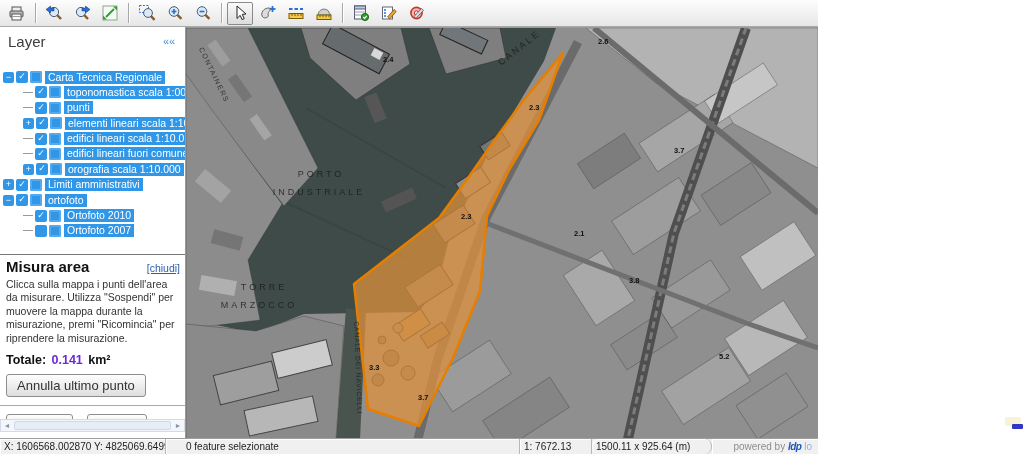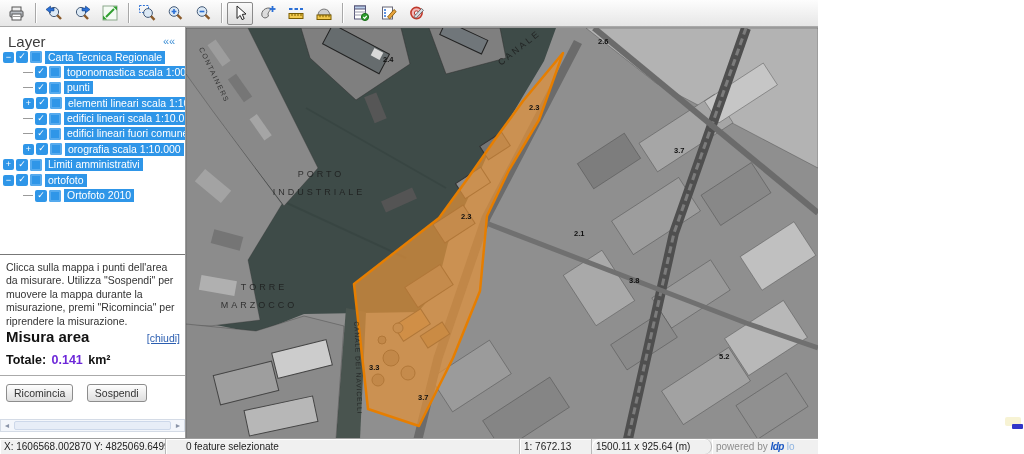--- a/index.html
+++ b/index.html
@@ -12,21 +12,21 @@
     background:linear-gradient(#fdfdfd,#e6e6e6); border-bottom:1px solid #a9a9a9;
     display:flex; align-items:center; padding-left:3px; }
   .tb-btn { width:26px; height:23px; display:flex; align-items:center; justify-content:center;
     background:transparent; border:1px solid transparent; margin:0 1px; cursor:pointer; }
   .tb-btn.selected { border:1px solid #8a8a8a; border-radius:2px; background:linear-gradient(#fafafa,#dcdcdc); }
   .tb-sep { width:1px; height:20px; background:#a8a8a8; box-shadow:1px 0 0 #fff; margin:0 4px; }
 
   
   #layer-panel { position:absolute; left:0; top:27px; width:186px; height:411px;
     background:#fff; border-right:1px solid #9a9a9a; overflow:hidden; }
-  #panel-header { display:flex; justify-content:space-between; align-items:center; padding:6px 8px 0 8px; }
+  #panel-header { display:flex; justify-content:space-between; align-items:center; padding:6px 8px 20px 8px; }
   #panel-title { font-size:15px; color:#3c3c3c; }
   #collapse-btn { width:16px; height:16px; border:0; background:transparent; color:#3d8fd6; font-size:11px; line-height:9px; cursor:pointer; }
   #layer-tree { padding-left:3px; }
   .tree-row { display:flex; align-items:center; height:14px; margin-bottom:1.4px; font-size:10.5px; white-space:nowrap; }
   .tree-row.d1 { padding-left:20px; }
   .tbox { width:11px; height:11px; background:#2f96e8; border-radius:2px; color:#fff;
     font-size:9px; line-height:10px; text-align:center; margin-right:2px; flex:0 0 auto; }
   .tline { width:10px; height:1px; background:#9a9a9a; margin-right:2px; flex:0 0 auto; }
   .tchk { width:12px; height:12px; background:#2f96e8; border-radius:2px; color:#fff;
     font-size:9px; line-height:11px; text-align:center; margin-right:2px; flex:0 0 auto; }
@@ -64,21 +64,21 @@
 
   
   #status-bar { position:absolute; left:0; top:438px; width:818px; height:16px;
     background:#f0f0f0; border-top:1px solid #9e9e9e; display:flex; font-size:10px; color:#222; }
   .sb-sec { border-right:1px solid #b8b8b8; box-shadow:inset 1px 1px 0 #fff; padding:2px 4px 0 4px;
     white-space:nowrap; overflow:hidden; }
   #sb-coords { flex:0 0 166px; }
   #sb-features { flex:0 0 354px;padding-left:20px; }
   #sb-scale { flex:0 0 72px; }
   #sb-extent { flex:0 0 120px;border-radius:7px; }
-  #sb-powered { flex:1; border-right:0; text-align:left; padding-right:6px; color:#8d8d8d; }
+  #sb-powered { flex:1; border-right:0; text-align:right; padding-right:6px; color:#8d8d8d; }
   #sb-brand { color:#1a57c2; font-weight:bold; font-style:italic; letter-spacing:-0.5px; }
   #sb-brand2 { color:#8fb4e0; }
 
   
   #fragment-y { position:absolute; left:1005px; top:417px; width:16px; height:9px; background:#f3eec2; opacity:.7; border-radius:2px; }
   #fragment-b { position:absolute; left:1012px; top:424px; width:11px; height:5px; background:#3136c8; border-radius:1px; }
 </style>
 </head>
 <body>
 
@@ -261,33 +261,40 @@
             <span class="tchk">✓</span>
             <span class="ticon"></span>
             <span class="tlabel">ortofoto</span>
           </div>
           <div class="tree-row d1">
             <span class="tline"></span>
             <span class="tchk">✓</span>
             <span class="ticon"></span>
             <span class="tlabel">Ortofoto 2010</span>
           </div>
+          <div class="tree-row d1">
+            <span class="tline"></span>
+            <span class="tchk"></span>
+            <span class="ticon"></span>
+            <span class="tlabel">Ortofoto 2007</span>
+          </div>
         </div>
 
       <div id="measure-panel">
-        <div id="mp-instructions">Clicca sulla mappa i punti dell'area da misurare. Utilizza "Sospendi" per muovere la mappa durante la misurazione, premi "Ricomincia" per riprendere la misurazione.</div>
         <div id="mp-titlebar">
           <span id="mp-title">Misura area</span>
           <a id="mp-close">[chiudi]</a>
         </div>
+        <div id="mp-instructions">Clicca sulla mappa i punti dell'area da misurare. Utilizza "Sospendi" per muovere la mappa durante la misurazione, premi "Ricomincia" per riprendere la misurazione.</div>
         <div id="mp-total">
           <span>Totale:</span>
           <span id="mp-total-value">0.141</span>
           <span>km²</span>
         </div>
+        <button id="mp-undo" class="mp-btn">Annulla ultimo punto</button>
         <hr id="mp-divider">
         <button id="mp-restart" class="mp-btn">Ricomincia</button>
         <button id="mp-suspend" class="mp-btn">Sospendi</button>
       </div>
 
       <div id="panel-scrollbar">
         <span class="sb-arrow">◄</span>
         <span id="sb-thumb"></span>
         <span class="sb-arrow">►</span>
       </div>

